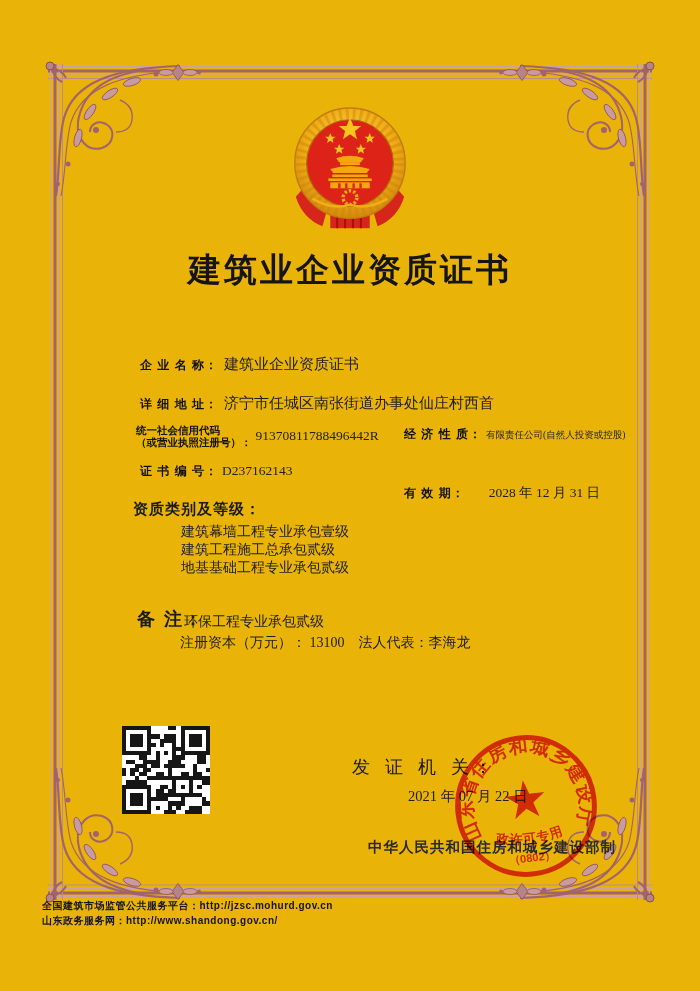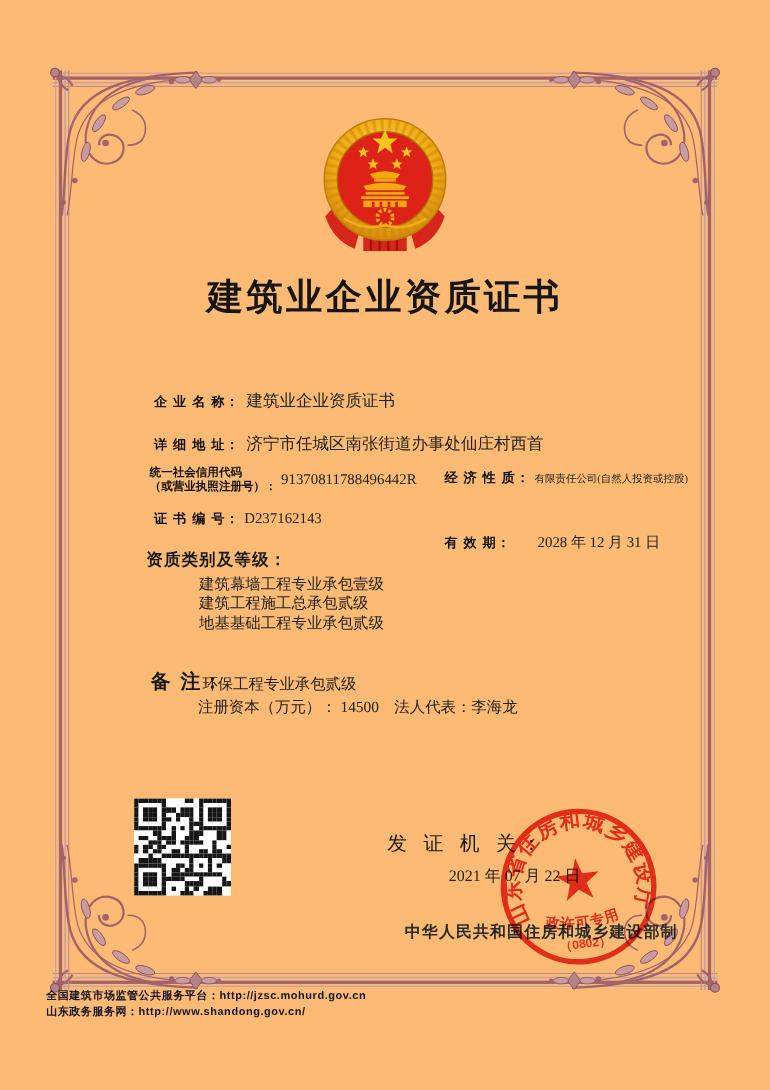--- a/index.html
+++ b/index.html
@@ -1,16 +1,16 @@
 <!DOCTYPE html>
 <html><head>
 <meta charset="utf-8">
 <style>
   html,body{margin:0;padding:0;background:#ffffff;}
-  .page{position:relative;width:700px;height:991px;background:#fdba74;overflow:hidden;
+  .page{position:relative;width:700px;height:991px;background:#eab308;overflow:hidden;
         font-family:"Liberation Sans",sans-serif;color:#1a1a1a;}
   .abs{position:absolute;}
   svg{display:block;}
 
   
   .cert-title{left:0;right:0;top:248px;text-align:center;font-size:33px;font-weight:bold;
               letter-spacing:3px;color:#151515;}
 
   
   .row{display:flex;align-items:baseline;white-space:nowrap;}
@@ -192,21 +192,21 @@
 
   <div class="abs qual-head">资质类别及等级：</div>
   <div class="abs qual-list">
     <div>建筑幕墙工程专业承包壹级</div>
     <div>建筑工程施工总承包贰级</div>
     <div>地基基础工程专业承包贰级</div>
   </div>
 
   <div class="abs remark-lab">备  注：</div>
   <div class="abs remark-1">环保工程专业承包贰级</div>
-  <div class="abs remark-2">注册资本（万元）： 14500　法人代表：李海龙</div>
+  <div class="abs remark-2">注册资本（万元）： 13100　法人代表：李海龙</div>
 
   <div class="abs qr-grid">
       <div class="qc on"></div>
       <div class="qc on"></div>
       <div class="qc on"></div>
       <div class="qc on"></div>
       <div class="qc on"></div>
       <div class="qc on"></div>
       <div class="qc on"></div>
       <div class="qc"></div>

